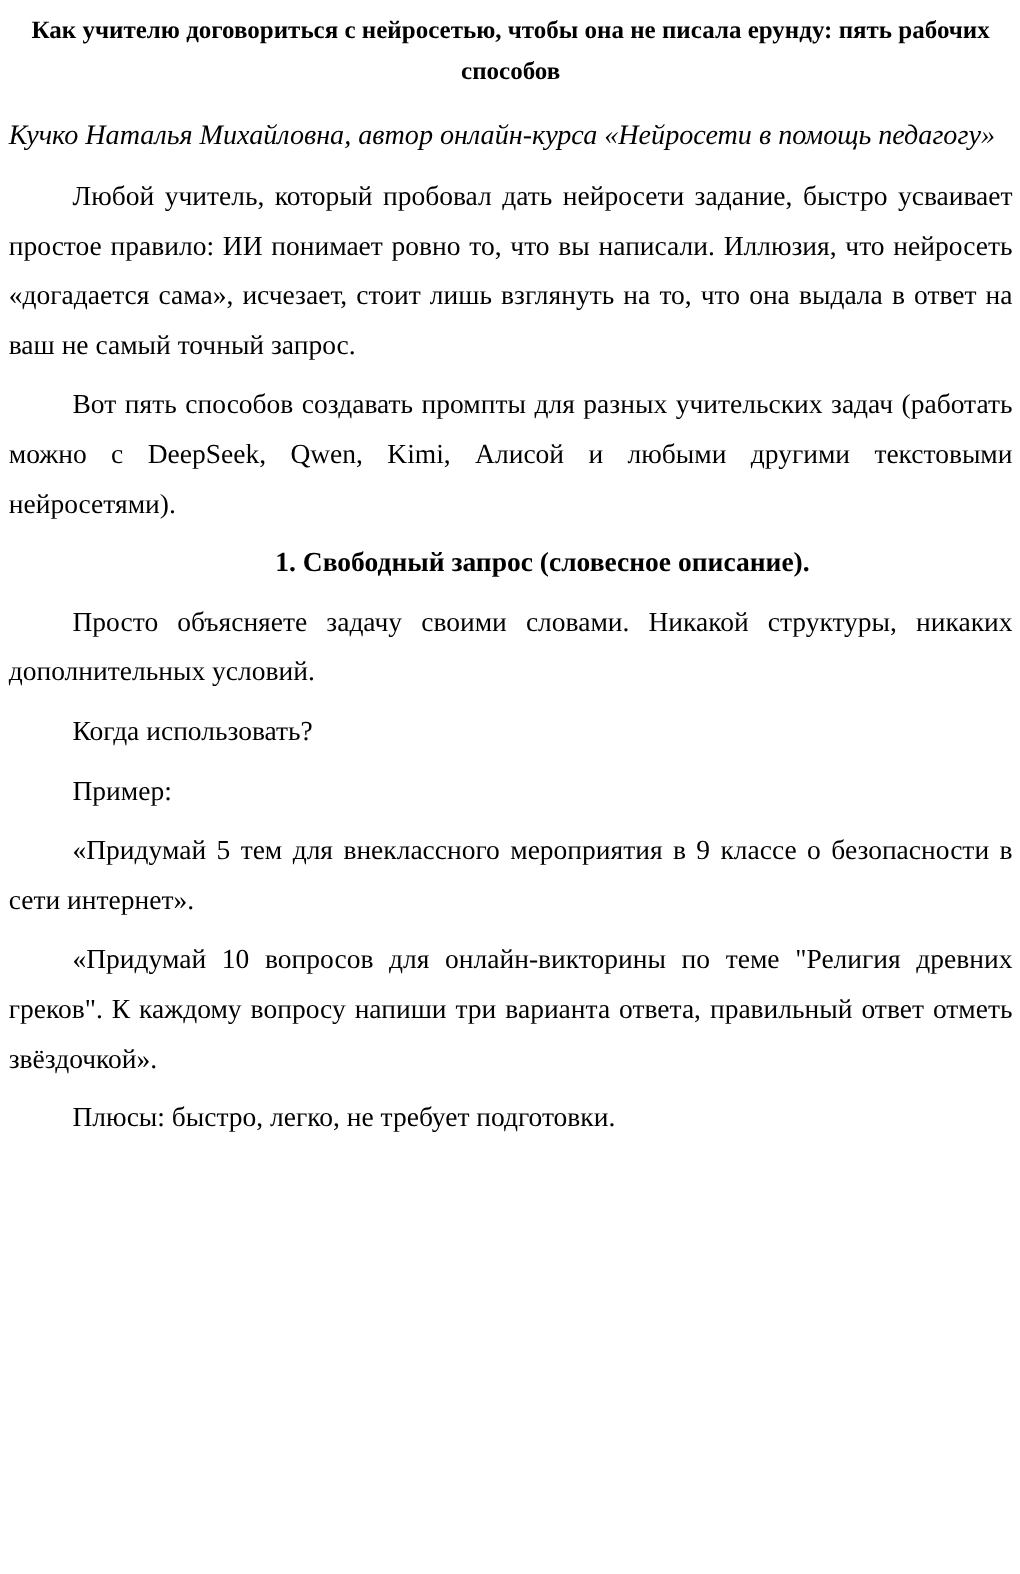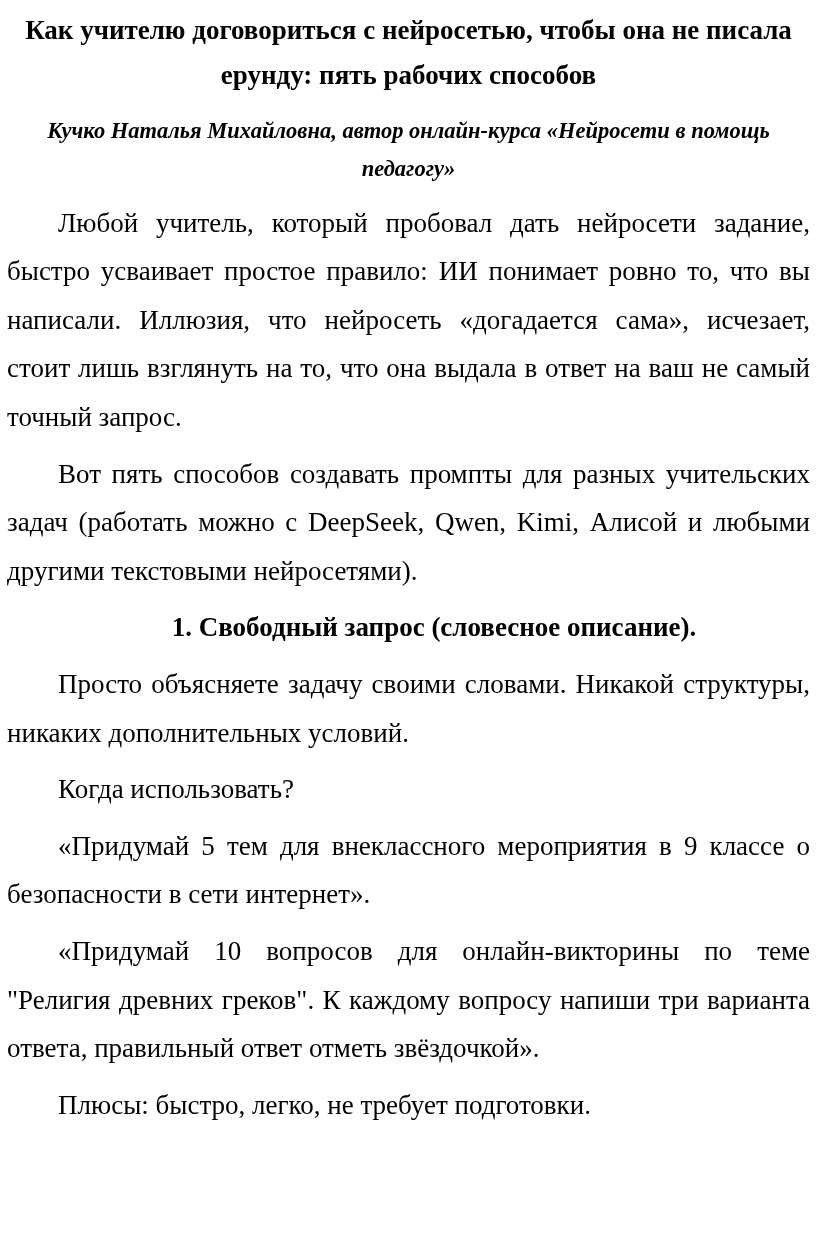--- a/index.html
+++ b/index.html
@@ -11,37 +11,37 @@
     width: 816px;
     min-height: 1259px;
     box-sizing: border-box;
     background: #ffffff;
     padding: 8px 6px 10px 7px;
     font-family: "Liberation Serif", "DejaVu Serif", serif;
     color: #000000;
     overflow: hidden;
   }
   .doc-title {
-    font-size: 27px;
+    font-size: 20px;
     font-weight: bold;
     text-align: center;
     line-height: 1.67;
     margin: 0 0 14px 0;
     font-family: Liberation Serif, serif;
   }
   .doc-author {
     font-size: 22.5px;
-    font-weight: bold;
+    font-weight: normal;
     font-style: italic;
-    text-align: center;
+    text-align: left;
     line-height: 1.7;
     margin: 0 0 10px 0;
   }
   .doc-body p.para {
-    font-size: 27px;
+    font-size: 22px;
     line-height: 1.8;
     text-align: justify;
     text-indent: 51px;
     margin: 0 0 8px 0;
   }
   .doc-body p.para.style-heading {
     font-weight: bold;
     text-align: center;
   }
 </style>
@@ -50,17 +50,18 @@
 
 <div class="page">
   <h1 class="doc-title">Как учителю договориться с нейросетью, чтобы она не писала ерунду: пять рабочих способов</h1>
   <h2 class="doc-author">Кучко Наталья Михайловна, автор онлайн-курса «Нейросети в помощь педагогу»</h2>
   <div class="doc-body">
       <p class="para style-body">Любой учитель, который пробовал дать нейросети задание, быстро усваивает простое правило: ИИ понимает ровно то, что вы написали. Иллюзия, что нейросеть «догадается сама», исчезает, стоит лишь взглянуть на то, что она выдала в ответ на ваш не самый точный запрос.</p>
       <p class="para style-body">Вот пять способов создавать промпты для разных учительских задач (работать можно с DeepSeek, Qwen, Kimi, Алисой и любыми другими текстовыми нейросетями).</p>
       <p class="para style-heading">1. Свободный запрос (словесное описание).</p>
       <p class="para style-body">Просто объясняете задачу своими словами. Никакой структуры, никаких дополнительных условий.</p>
       <p class="para style-body">Когда использовать?</p>
+      <p class="para style-body">Пример:</p>
       <p class="para style-body">«Придумай 5 тем для внеклассного мероприятия  в 9 классе о безопасности в сети интернет».</p>
       <p class="para style-body">«Придумай 10 вопросов для онлайн-викторины по теме "Религия древних греков". К каждому вопросу напиши три варианта ответа, правильный ответ отметь звёздочкой».</p>
       <p class="para style-body">Плюсы: быстро, легко, не требует подготовки.</p>
     </div>
 </div>
 
 </body></html>

